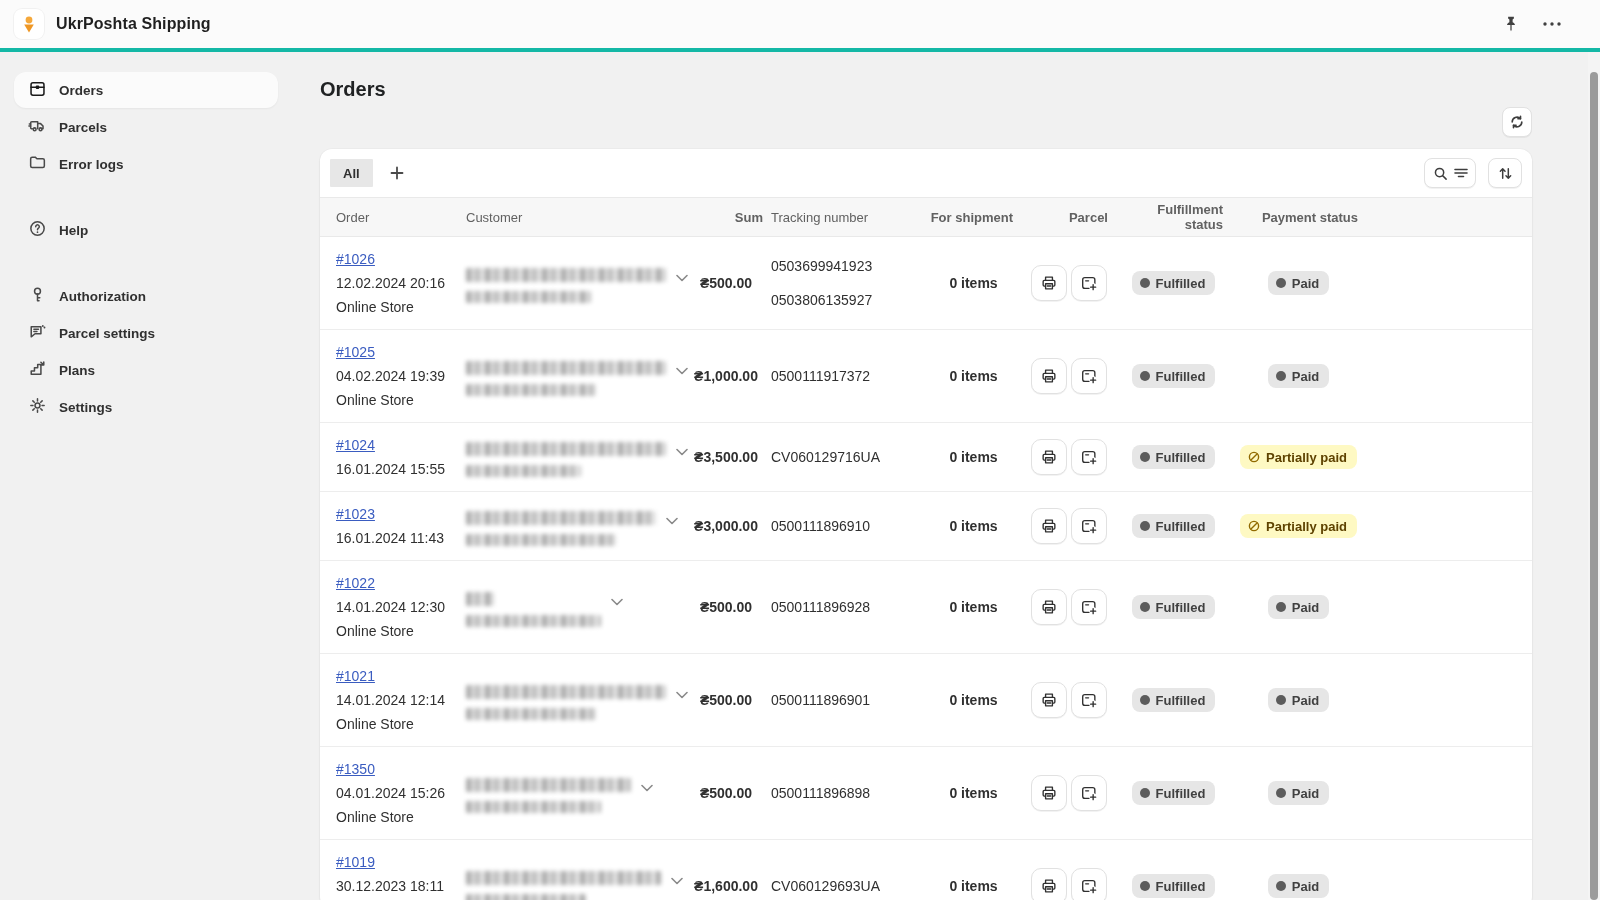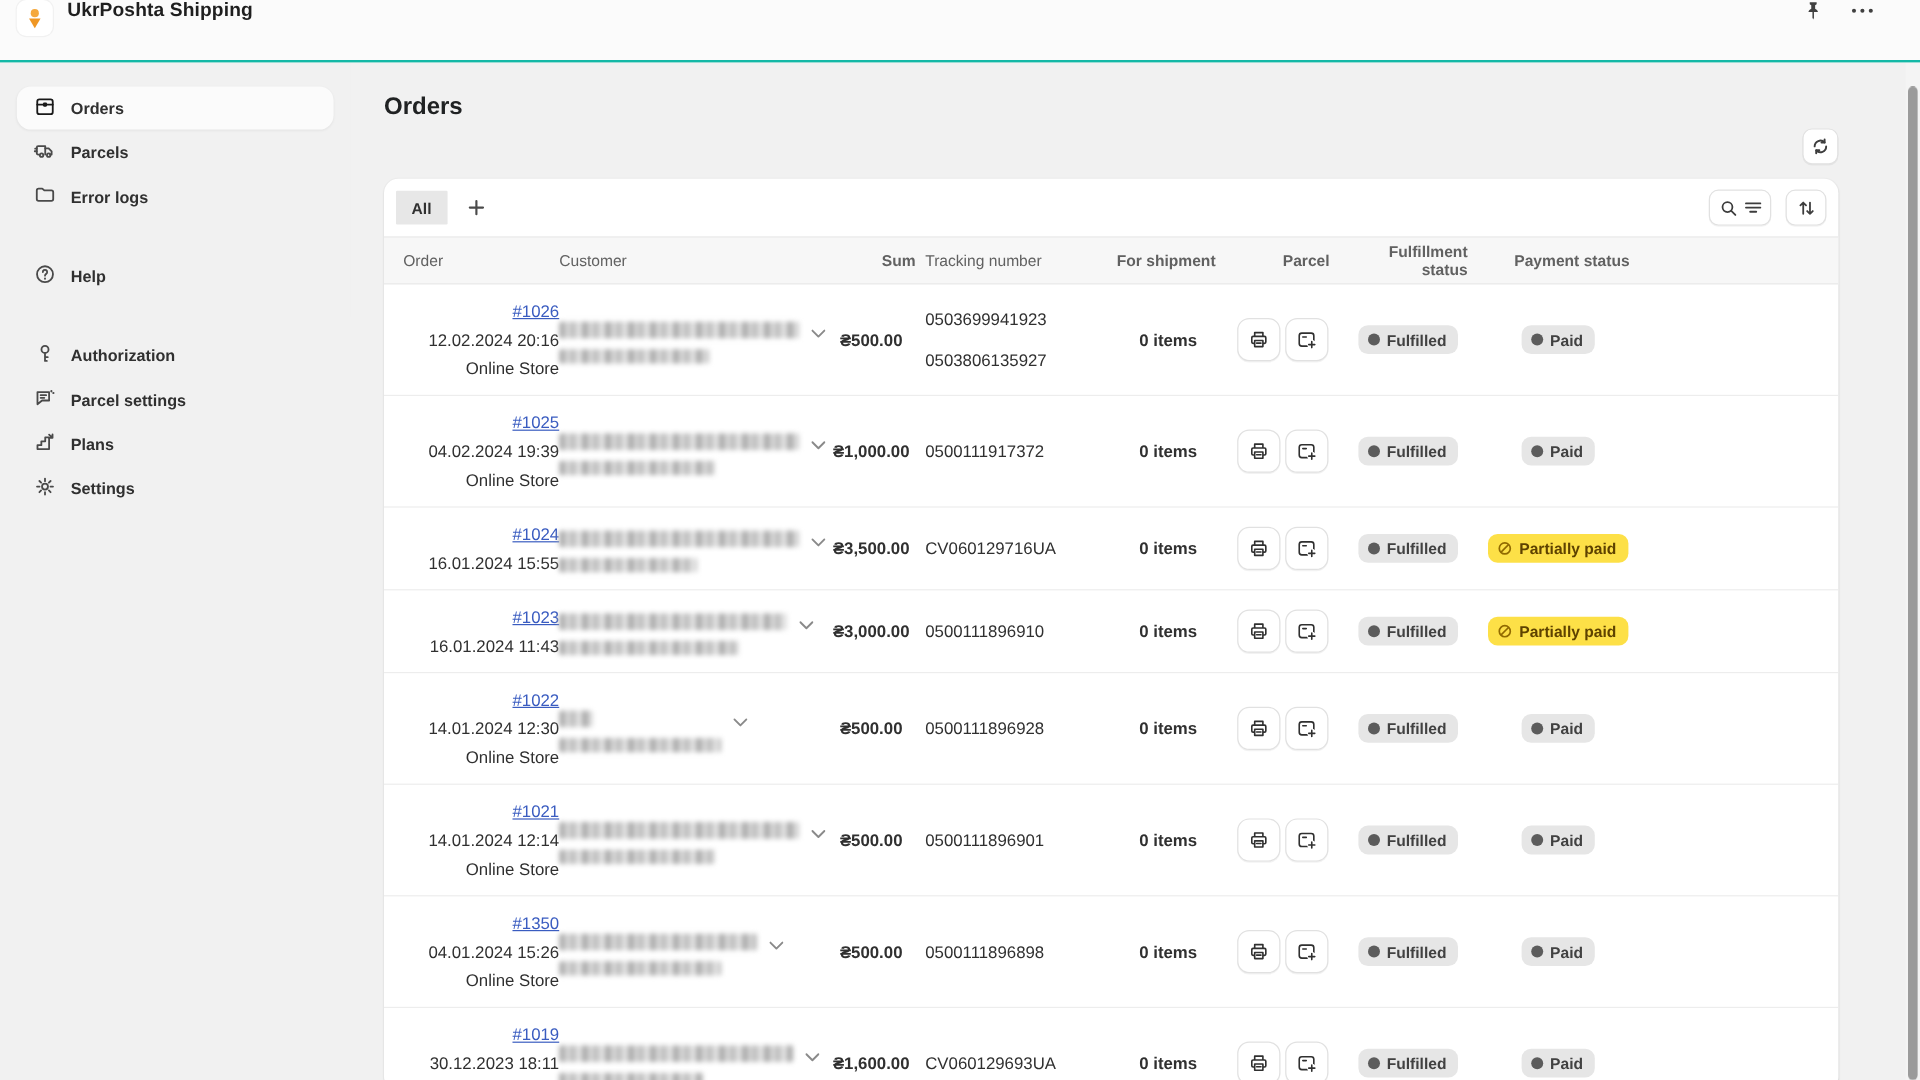--- a/index.html
+++ b/index.html
@@ -1,21 +1,21 @@
 <!DOCTYPE html>
 <html><head>
 <meta charset="utf-8">
 <style>
   * { margin:0; padding:0; box-sizing:border-box; }
   html,body { width:1600px; height:900px; overflow:hidden; }
   body { font-family:"Liberation Sans","DejaVu Sans",sans-serif; background:#f1f1f1; color:#303030; }
 
   
   .topbar { position:fixed; top:0; left:0; width:1600px; height:52px; background:#fbfbfb;
-            border-bottom:2px solid #14b8a6; display:flex; align-items:flex-start; padding:0 38px 0 14px; z-index:30; }
+            border-bottom:4px solid #14b8a6; display:flex; align-items:center; padding:0 38px 0 14px; z-index:30; }
   .logo-box { width:30px; height:30px; background:#fff; border-radius:8px; display:flex; align-items:center;
               justify-content:center; box-shadow:0 0 0 1px rgba(0,0,0,.04); }
   .app-title { margin-left:12px; font-size:16px; font-weight:700; color:#1f1f1f; letter-spacing:.1px; }
   .topbar-right { margin-left:auto; display:flex; align-items:center; gap:22px; color:#404040; }
   .icon-btn { background:none; border:none; cursor:pointer; color:#404040; display:flex; align-items:center; }
 
   
   .sidebar { position:fixed; top:52px; left:0; width:292px; bottom:0; background:#f1f1f1; padding:20px 14px; }
   .nav-group { margin-bottom:30px; }
   .nav-item { display:flex; align-items:center; gap:12px; height:36px; padding:0 14px; border-radius:12px;
@@ -47,41 +47,41 @@
   
   .grid { display:grid; grid-template-columns:130px 215px 90px 155px 95px 95px 115px 135px 1fr; padding-left:16px; }
   .thead { background:#f7f7f7; border-top:1px solid #e9e9e9; border-bottom:1px solid #e9e9e9; height:40px;
            align-items:center; font-size:13px; color:#616161; }
   .th { padding-right:8px; }
   .t-center { text-align:right; display:flex; justify-content:center;font-weight:bold; }
   .thead .t-center { display:block; }
   .row { border-bottom:1px solid #ededed; align-items:center; padding-top:10px; padding-bottom:10px; }
   .cell { font-size:14px; color:#303030; }
 
-  .order-cell { line-height:24px;text-align:right; }
+  .order-cell { line-height:24px; }
   .order-link { color:#3a5cc0; text-decoration:underline; cursor:pointer; }
 
   .customer-cell { display:flex; align-items:flex-start; gap:10px; }
   .blur-stack { display:flex; flex-direction:column; gap:9px; padding-top:4px; }
   .blur-bar { height:14px; border-radius:2px; filter:blur(2px);
               background:repeating-linear-gradient(90deg,#ababab 0 5px,#d9d9d9 5px 9px,#bfbfbf 9px 14px,#e3e3e3 14px 19px),
                          repeating-linear-gradient(0deg,rgba(120,120,120,.45) 0 4px,rgba(230,230,230,.4) 4px 8px); }
   .blur-phone { height:12px; }
   .chevron { background:none; border:none; cursor:pointer; color:#8a8a8a; margin-top:6px; }
 
   .trk { line-height:20px; }
   .trk + .trk { margin-top:14px; }
 
   .parcel-cell { display:flex; gap:4px; justify-content:center; }
   .sq-btn { width:36px; height:36px; border-radius:10px; color:#303030; }
 
   .badge { display:inline-flex; align-items:center; gap:6px; height:24px; padding:0 10px 0 8px;
            border-radius:8px; font-size:13px; white-space:nowrap; }
   .badge-default { background:#e6e6e6; color:#414141; }
-  .badge-warning { background:#fde047; color:#5e4200; }
+  .badge-warning { background:#fef9c3; color:#5e4200; }
   .dot { width:10px; height:10px; border-radius:50%; background:#5c5c5c; flex:0 0 auto; }
   .slash { color:#916a00; flex:0 0 auto; }
 
   
   .scroll-track { position:fixed; top:52px; right:0; width:12px; bottom:0; background:#f4f4f4; }
   .scroll-thumb { position:fixed; top:72px; right:2px; width:8px; height:828px; background:#9b9b9b; border-radius:4px; cursor:pointer; }
 </style>
 </head>
 <body>
 

